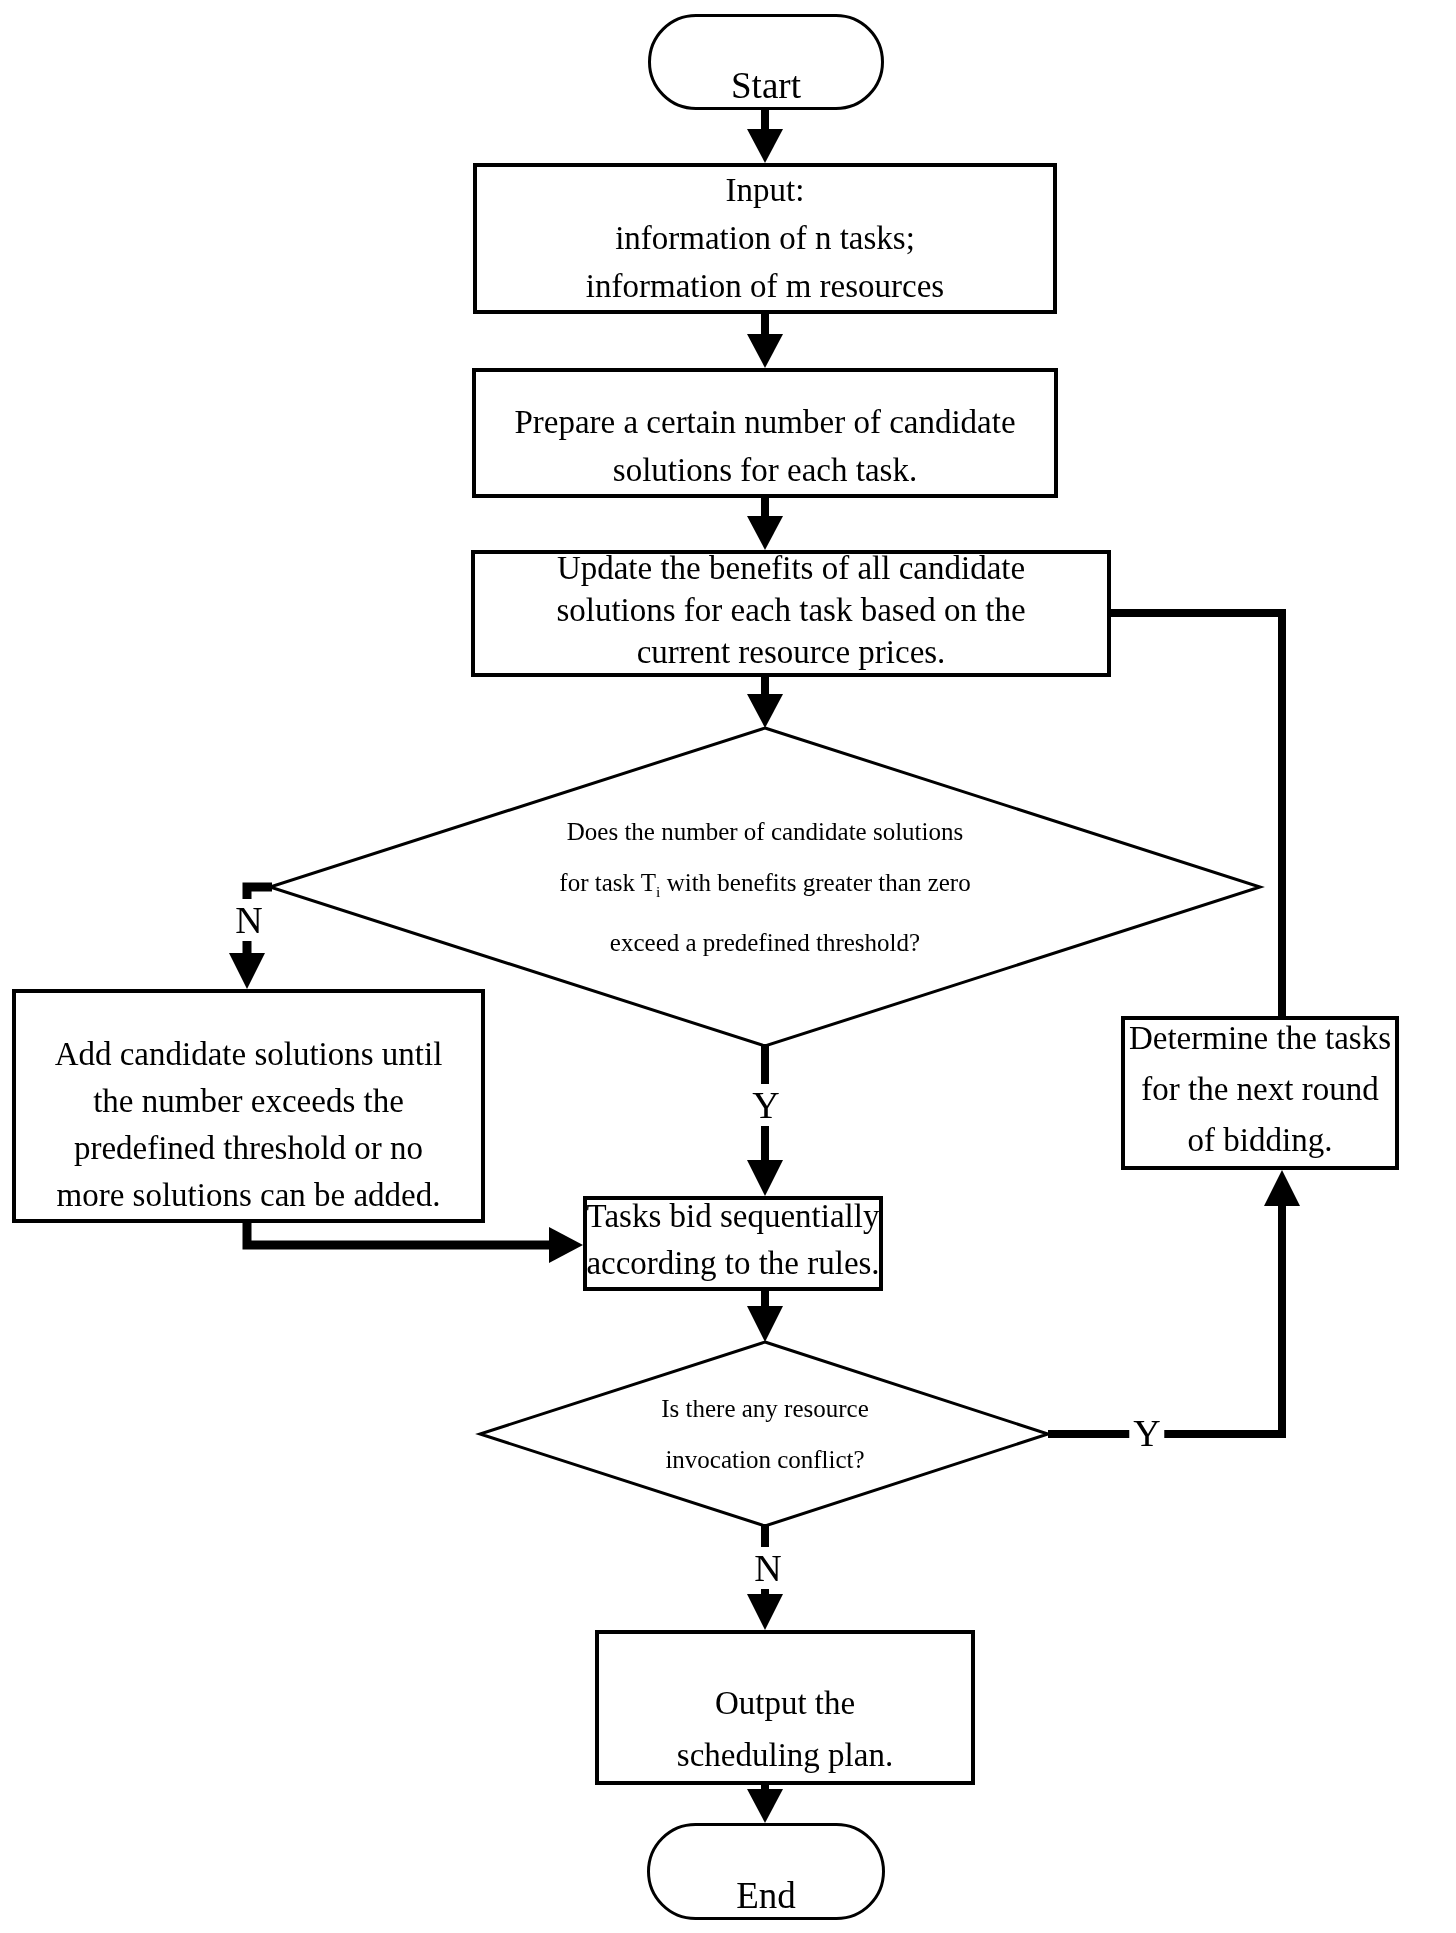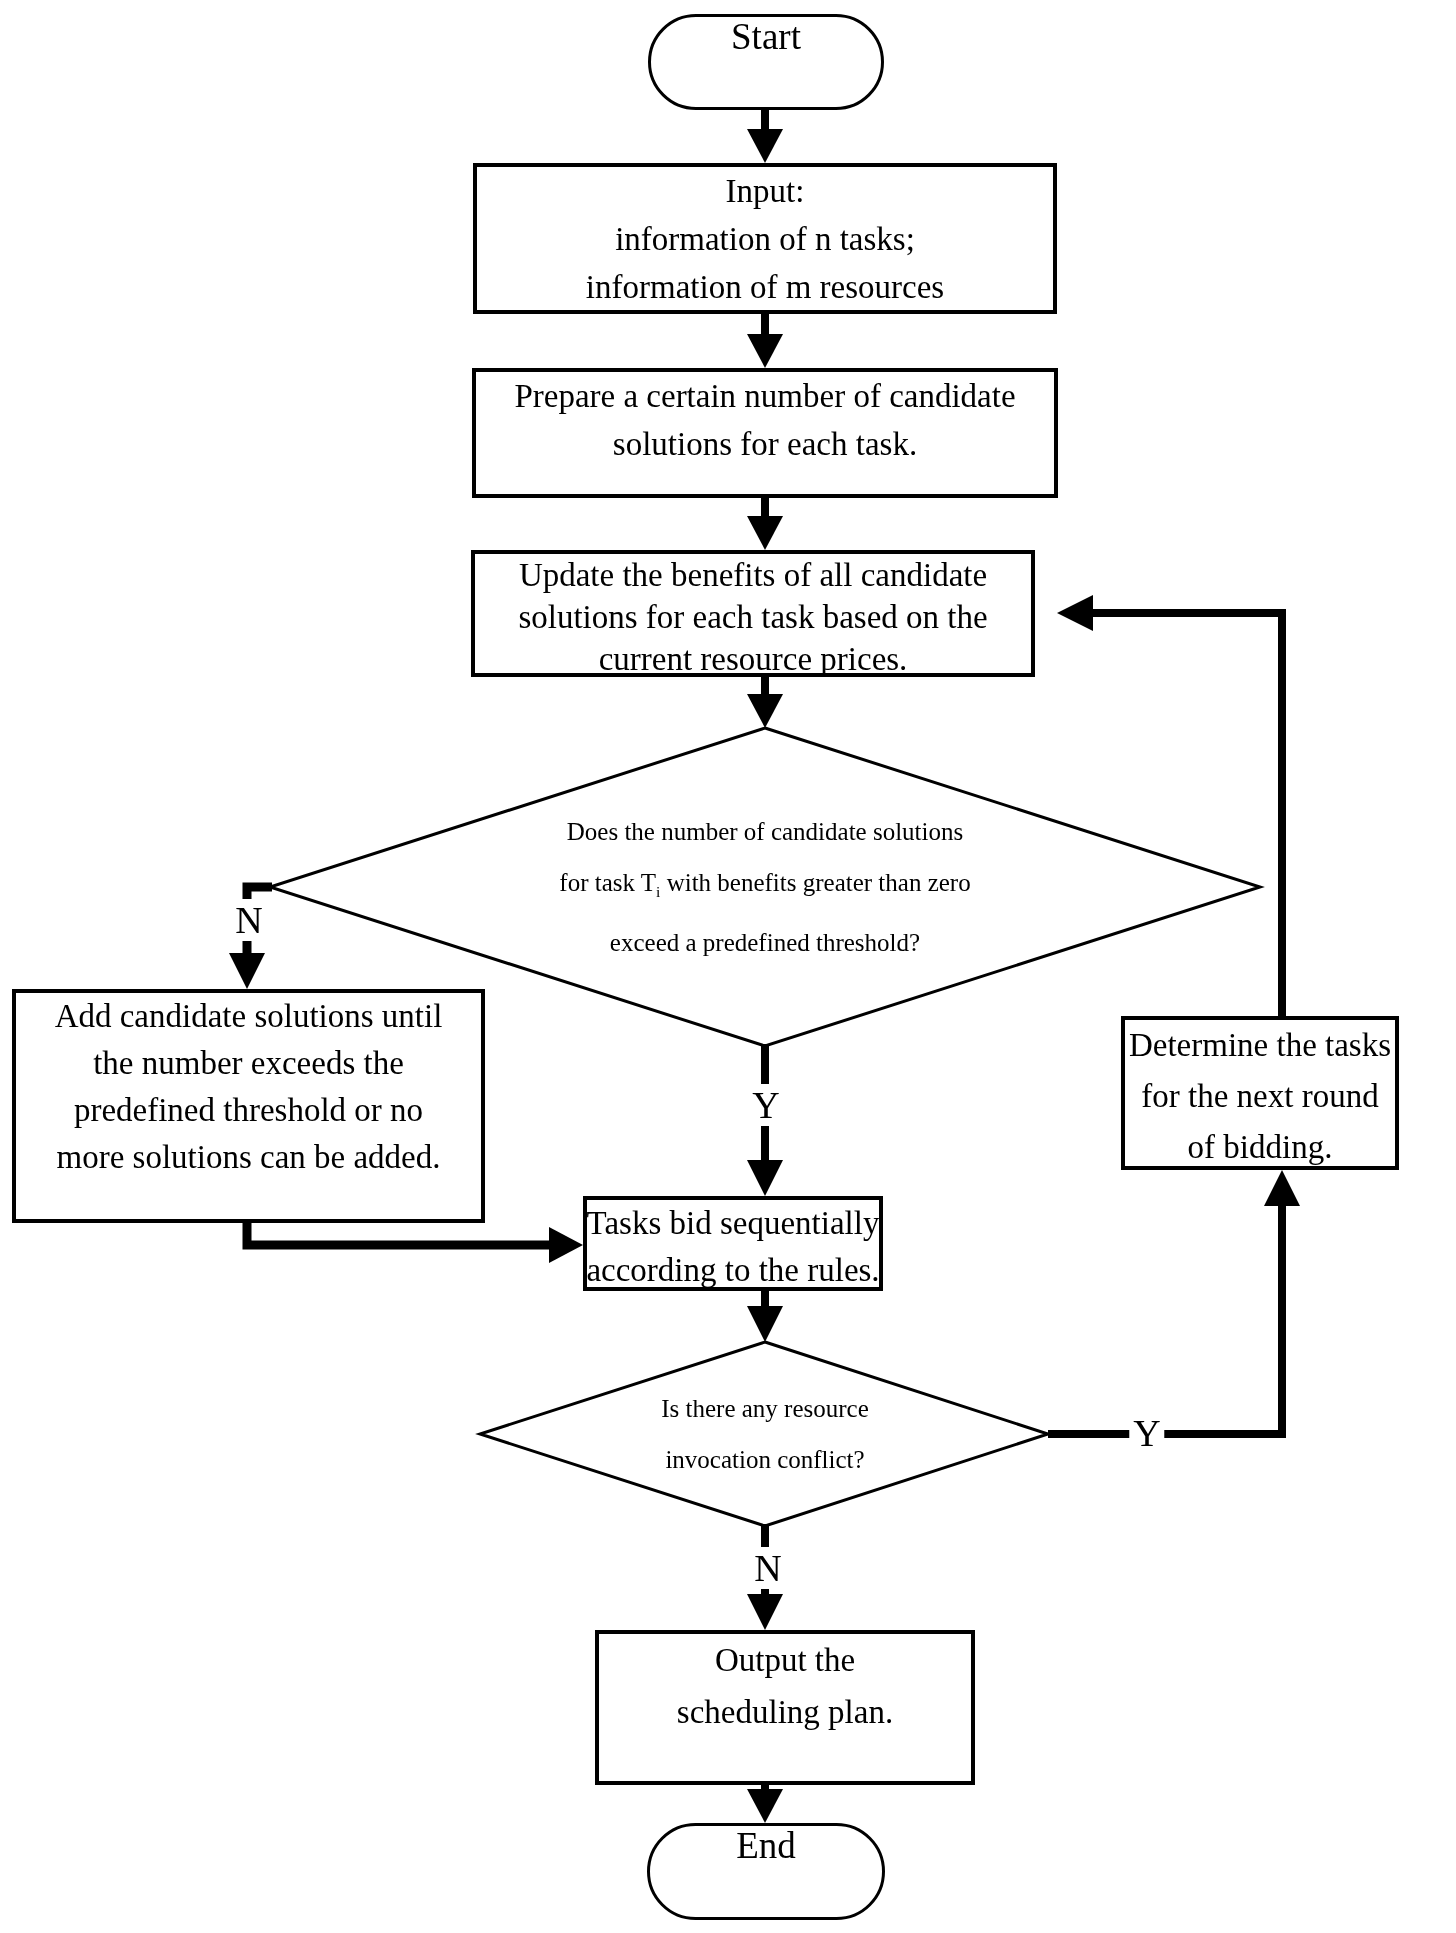--- a/index.html
+++ b/index.html
@@ -7,21 +7,21 @@
     position:relative;width:1456px;height:1933px;background:#ffffff;
     font-family:"Liberation Serif",serif;color:#000;overflow:hidden;
   }
   .connectors{position:absolute;left:0;top:0;z-index:1;}
   .diamond{fill:#ffffff;stroke:#000000;stroke-width:3;}
   .flowline{stroke:#000000;fill:none;}
   .ah{fill:#000000;stroke:none;}
   .node{
     position:absolute;z-index:2;box-sizing:border-box;
     border:4px solid #000;background:#fff;
-    display:flex;flex-direction:column;align-items:center;justify-content:flex-start;
+    display:flex;flex-direction:column;align-items:center;justify-content:flex-end;
     text-align:center;font-size:33px;line-height:48px;
   }
   .stadium{border-width:3px;border-radius:60px;font-size:37px;line-height:1.1;}
   .dtext{
     position:absolute;z-index:2;transform:translate(-50%,-50%);
     text-align:center;font-size:25px;line-height:51px;white-space:nowrap;
   }
   .dtext sub, .dtext .sub{font-size:0.62em;}
   .elabel{
     position:absolute;z-index:3;transform:translate(-50%,-50%);
@@ -108,21 +108,21 @@
     <div class="ln">Input:</div>
     <div class="ln">information of n tasks;</div>
     <div class="ln">information of m resources</div>
   </div>
 
   <div class="node" style="left:472px;top:368px;width:586px;height:130px;">
     <div class="ln">Prepare a certain number of candidate</div>
     <div class="ln">solutions for each task.</div>
   </div>
 
-  <div class="node" style="left:471px;top:550px;width:564px;height:127px;line-height:42px;">
+  <div class="node" style="left:471px;top:550px;width:640px;height:127px;line-height:42px;">
     <div class="ln">Update the benefits of all candidate</div>
     <div class="ln">solutions for each task based on the</div>
     <div class="ln">current resource prices.</div>
   </div>
 
   <div class="dtext" style="left:765px;top:887px;">
     <div class="ln">Does the number of candidate solutions</div>
     <div class="ln"><span>for task T</span><sub>i</sub><span> with benefits greater than zero</span></div>
     <div class="ln">exceed a predefined threshold?</div>
   </div>

